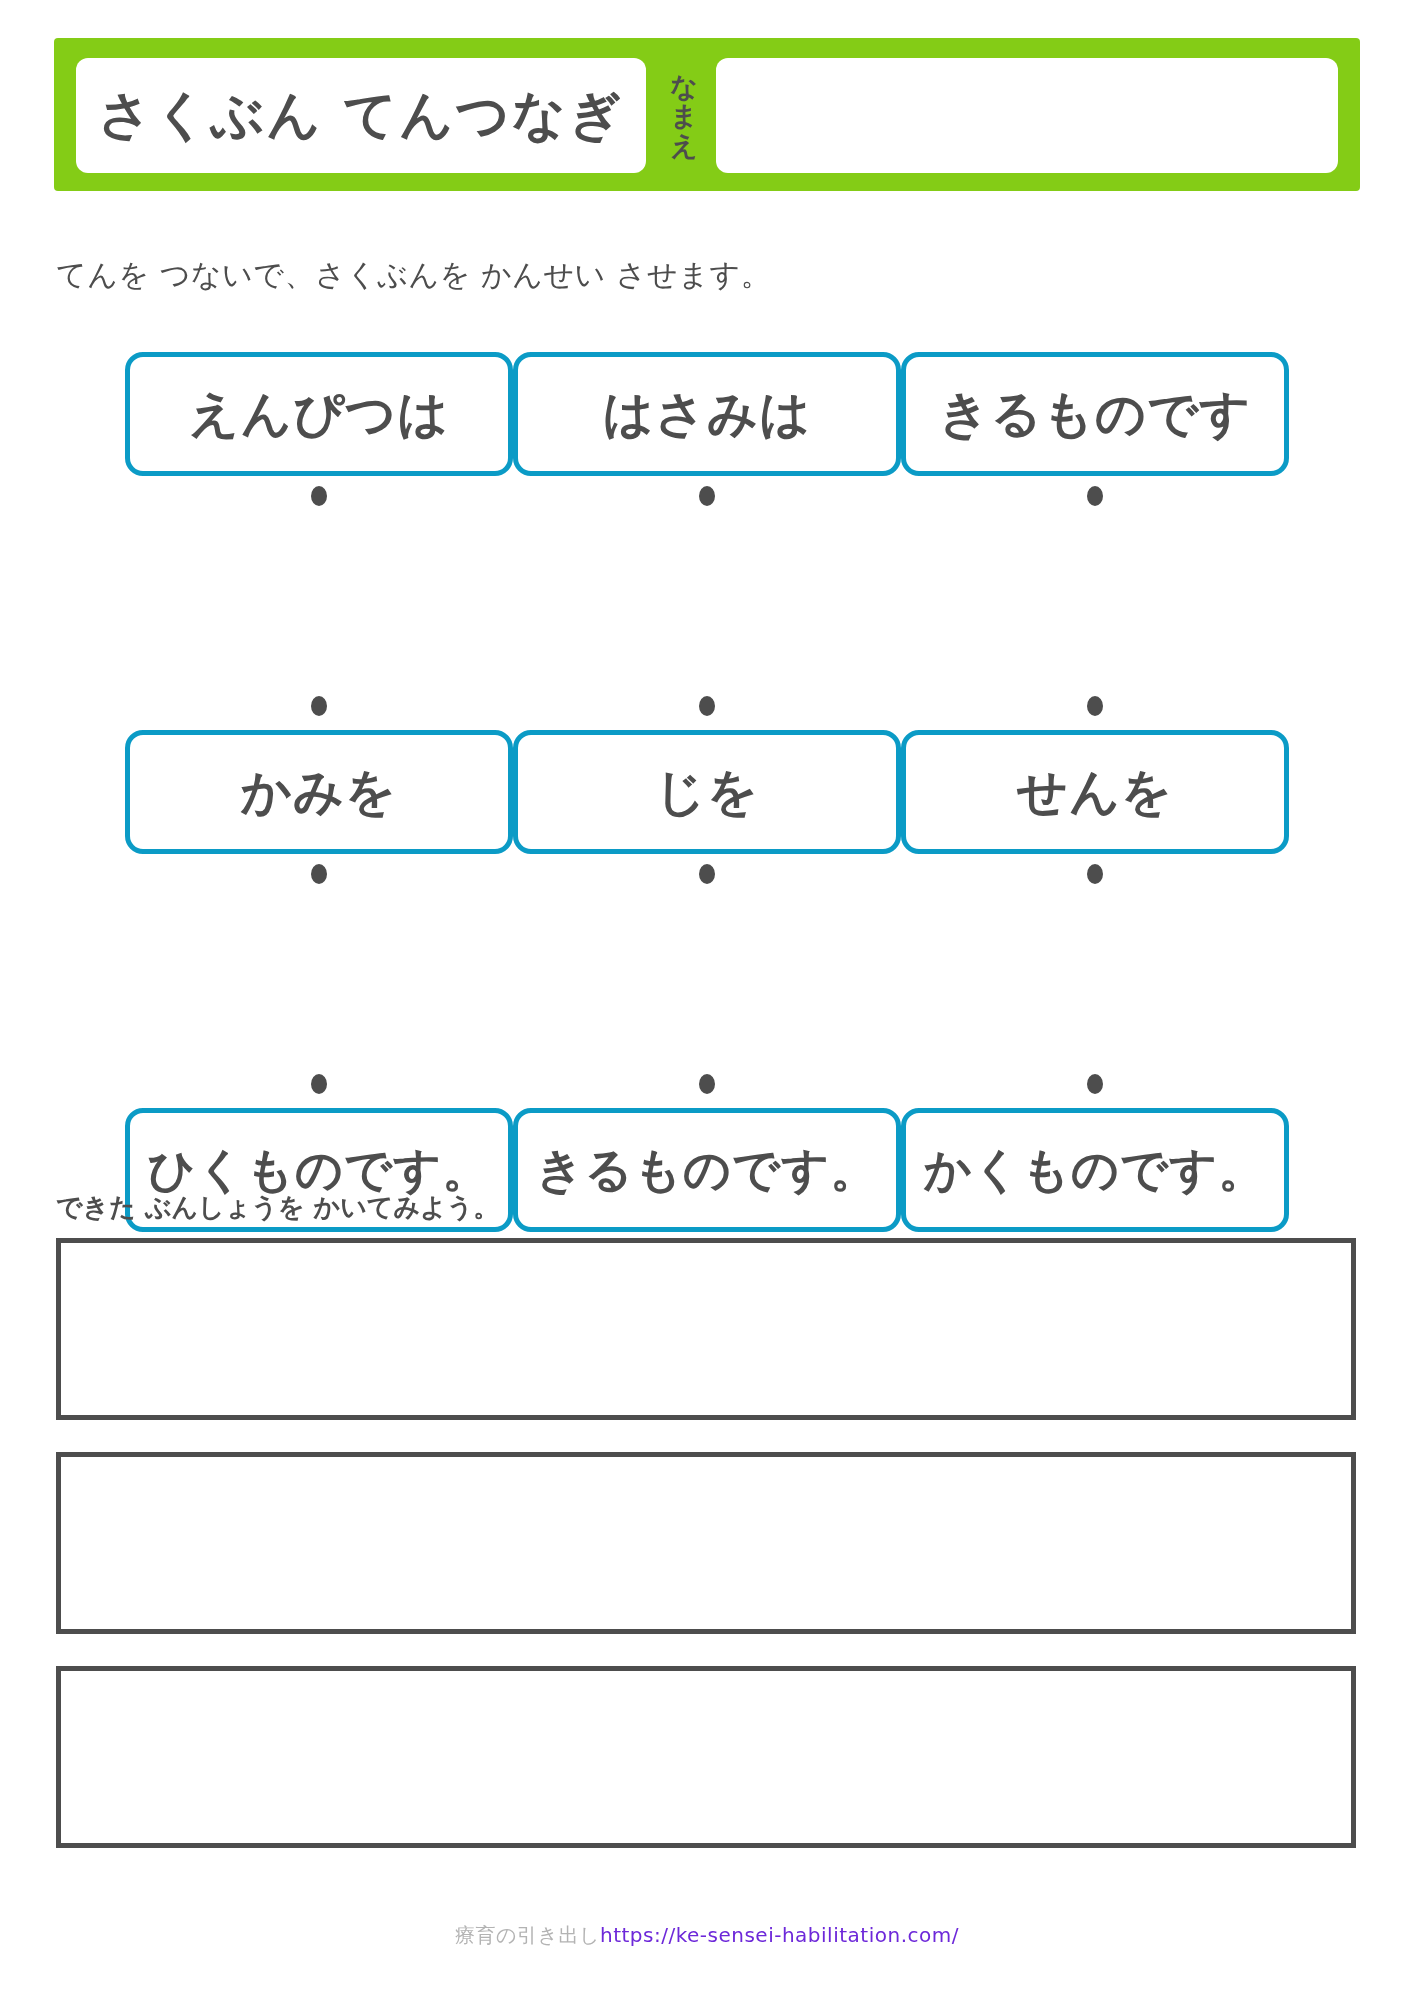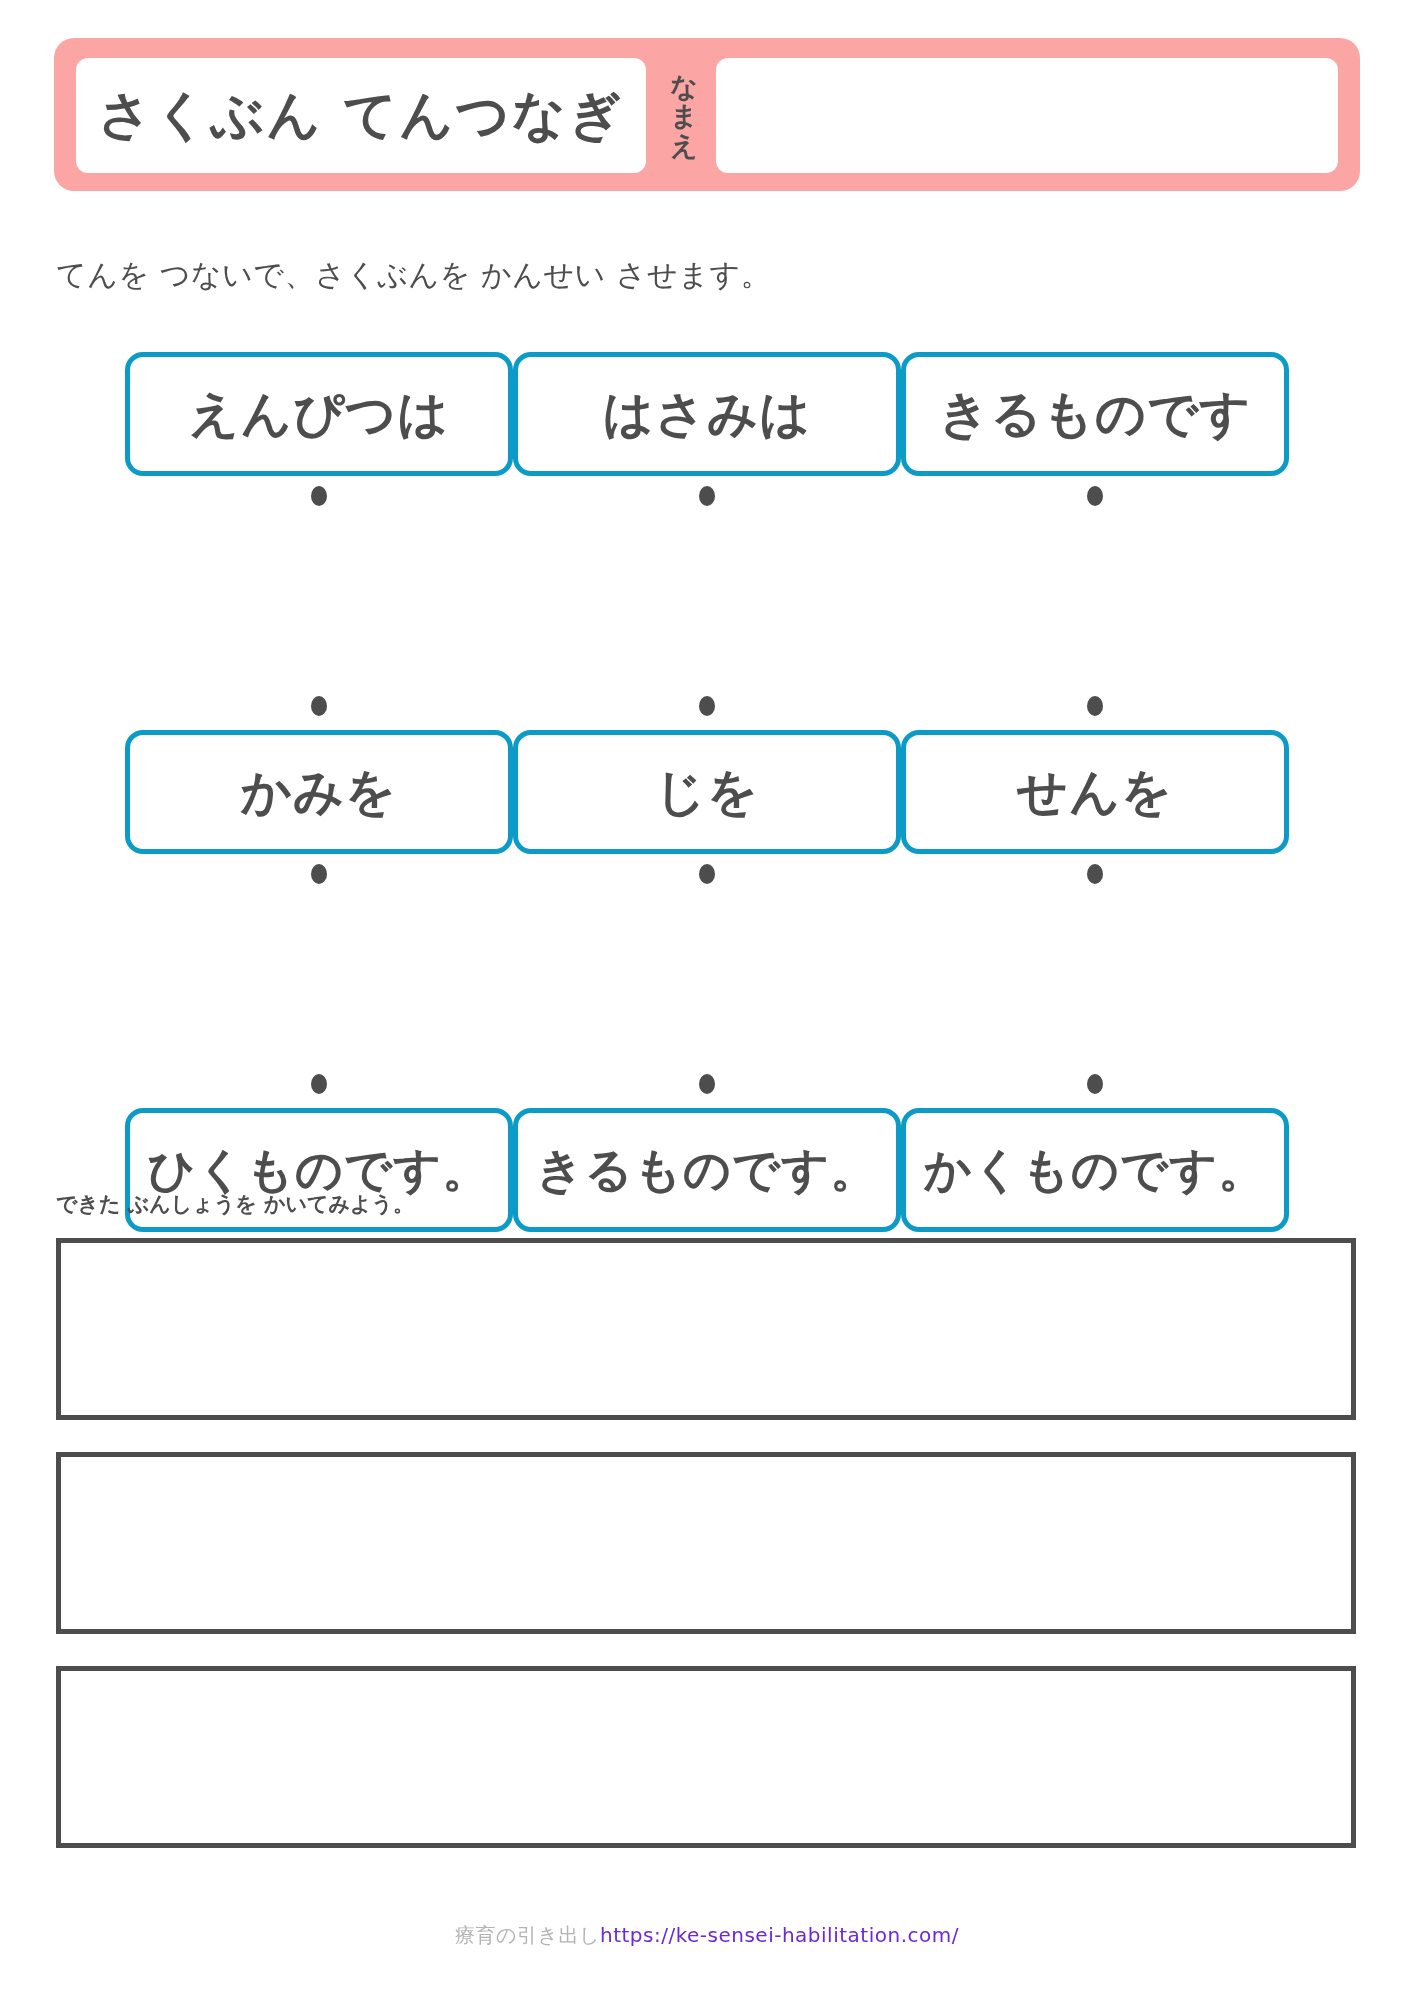--- a/index.html
+++ b/index.html
@@ -19,22 +19,22 @@
     box-sizing: border-box;
   }
 
   
   .header-band {
     position: absolute;
     left: 54px;
     top: 38px;
     width: 1306px;
     height: 153px;
-    background: #fca5a5;
-    border-radius: 20px;
+    background: #84cc16;
+    border-radius: 4px;
     box-sizing: border-box;
   }
   .title-box {
     position: absolute;
     left: 22px;
     top: 20px;
     width: 570px;
     height: 115px;
     background: #ffffff;
     border-radius: 12px;
@@ -145,21 +145,21 @@
   .dot-above { top: -34px; }
 
   .row-gap-1 { height: 254px; }
   .row-gap-2 { height: 254px; }
 
   
   .write-label {
     position: absolute;
     left: 56px;
     top: 1190px;
-    font-size: 21px;
+    font-size: 26px;
     font-weight: 700;
     color: #4d4d4d;
     white-space: nowrap;
   }
   .write-box {
     position: absolute;
     left: 56px;
     width: 1300px;
     height: 182px;
     border: 5px solid #4d4d4d;

